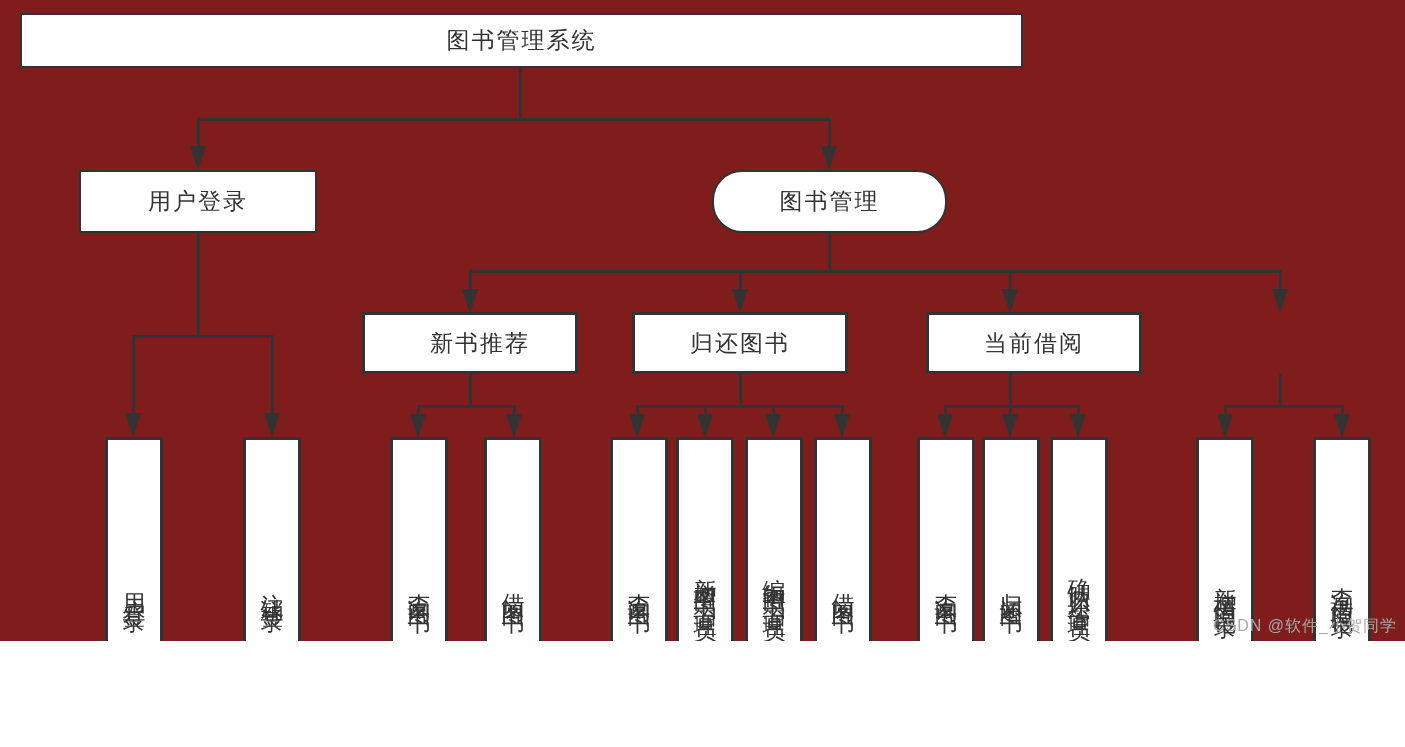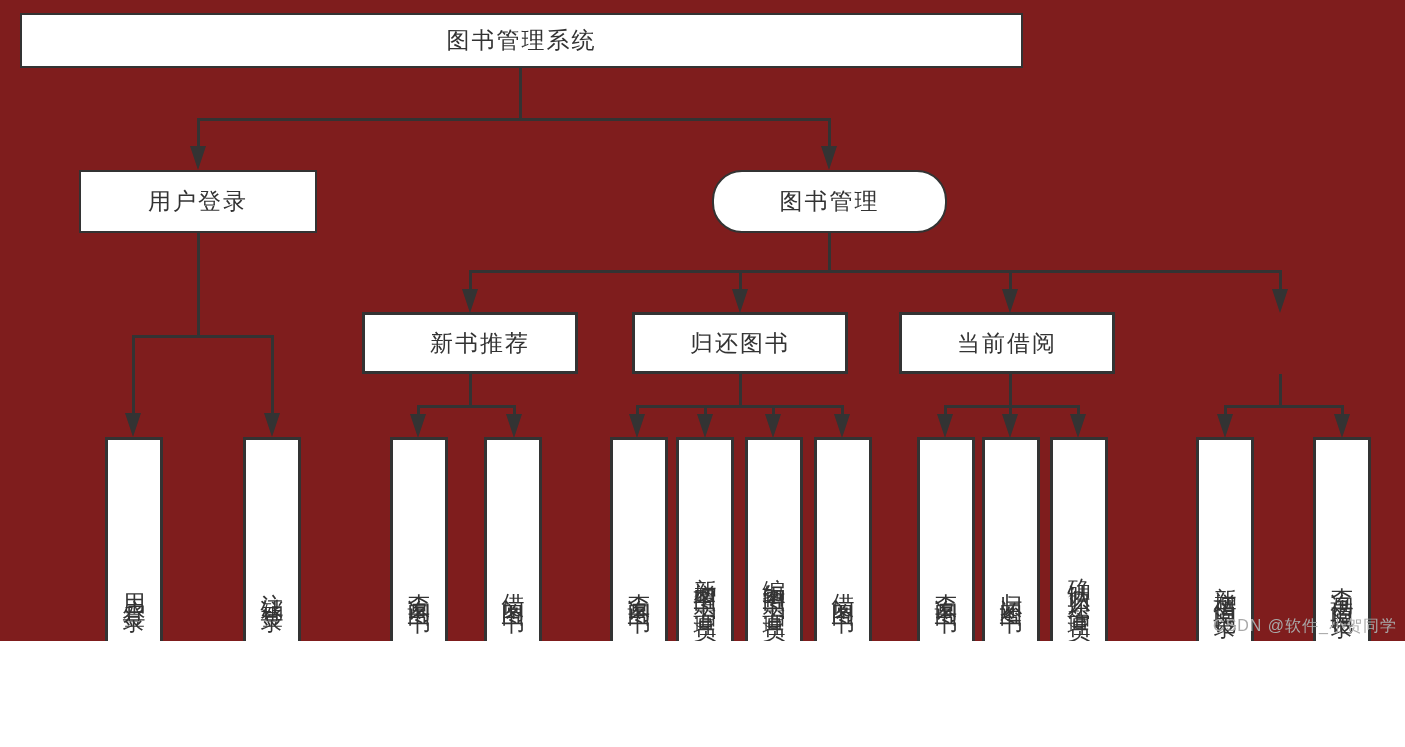--- a/index.html
+++ b/index.html
@@ -60,21 +60,21 @@
   <div class="box hbox" style="left:712px;top:170px;width:235px;height:63px;border-radius:30px;">
     <span>图书管理</span>
   </div>
 
   <div class="box hbox" style="left:362px;top:312px;width:216px;height:62px;border-width:3px;padding-left:20px;">
     <span>新书推荐</span>
   </div>
   <div class="box hbox" style="left:632px;top:312px;width:216px;height:62px;border-width:3px;">
     <span>归还图书</span>
   </div>
-  <div class="box hbox" style="left:899px;top:312px;width:216px;height:62px;border-width:3px;">
+  <div class="box hbox" style="left:926px;top:312px;width:216px;height:62px;border-width:3px;">
     <span>当前借阅</span>
   </div>
 
   <div class="box vbox" style="left:105px;top:437px;width:58px;height:299px;">
     <span class="vtext">用户登录</span>
   </div>
   <div class="box vbox" style="left:243px;top:437px;width:58px;height:299px;">
     <span class="vtext">注销登录</span>
   </div>
 

